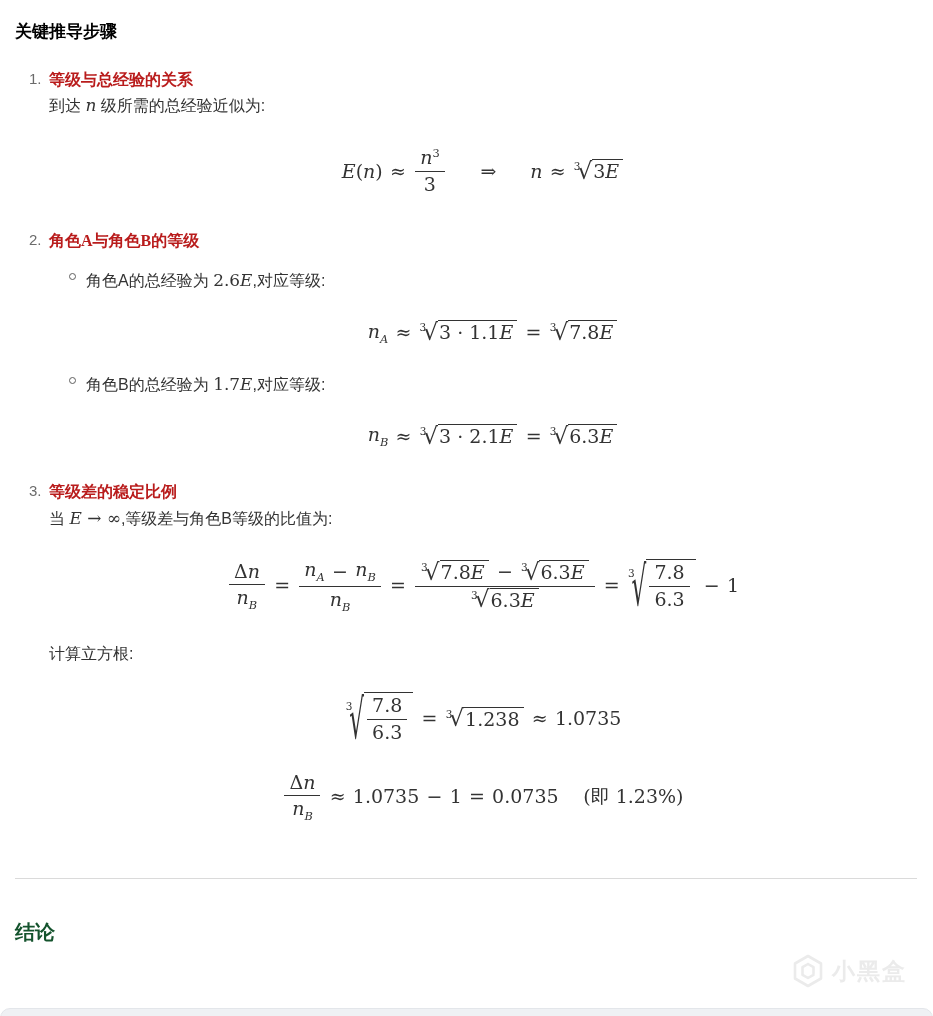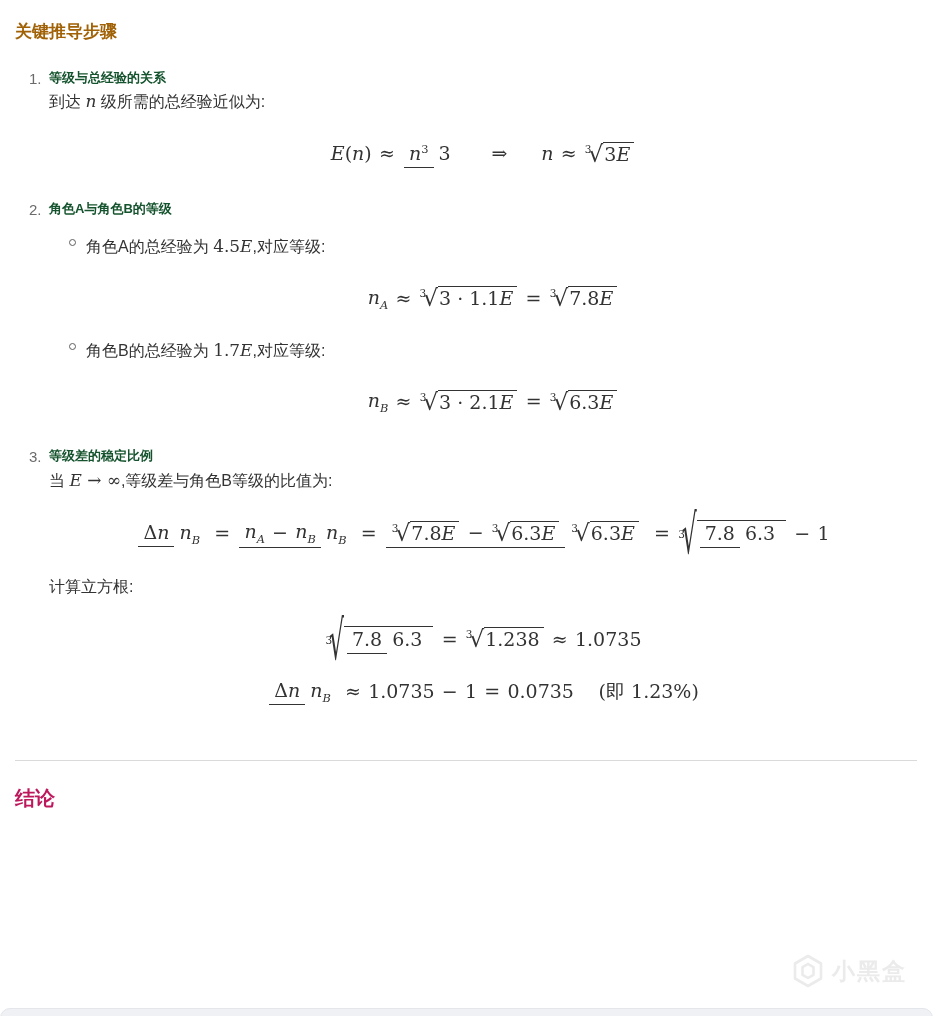--- a/index.html
+++ b/index.html
@@ -8,32 +8,32 @@
     width: 933px; height: 1016px;
     background: #ffffff;
     color: #333333;
     font-family: "Liberation Sans", sans-serif;
     overflow: hidden;
     position: relative;
   }
   .content { padding: 14px 16px 0 15px; }
 
   h1.section-heading {
-    font-size: 17px; font-weight: 700; margin: 6px 0 26px; color: #a16207;
+    font-size: 17px; font-weight: 700; margin: 6px 0 26px; color: #000000;
   }
   h2.conclusion-heading {
-    font-size: 20px; font-weight: 700; margin: 24px 0 14px; color: #be185d;
+    font-size: 20px; font-weight: 700; margin: 40px 0 14px; color: #14532d;
   }
 
   ol.steps { list-style: none; margin: 0; padding: 0 0 0 14px; }
   ol.steps > li { margin-bottom: 8px; }
   .li-row { display: flex; }
   .li-num { color: #6b6b6b; font-size: 15px; width: 20px; flex: 0 0 20px; padding-top: 1px; }
   .li-body { flex: 1; min-width: 0; }
-  .li-title { font-weight: 700; font-size: 13px; line-height: 1.4; color: #14532d; }
+  .li-title { font-weight: 700; font-size: 16px; line-height: 1.4; color: #b91c1c; font-family: Liberation Serif, serif; }
 
   p.para { margin: 0 0 0; font-size: 16px; line-height: 1.85; }
   .zh { }
   .inl { font-size: 1.06em; }
 
   ul.subs { list-style: none; margin: 14px 0 0; padding: 0 0 0 20px; }
   ul.subs > li { margin-bottom: 10px; }
   .sub-row { display: flex; align-items: flex-start; }
   .bullet-circle {
     width: 7px; height: 7px; border: 1.5px solid #5f5f5f; border-radius: 50%;
@@ -45,21 +45,21 @@
     display: flex; justify-content: center; align-items: center;
     margin: 24px 0; font-size: 19px; color: #333;
   }
   .mr { font-family: "DejaVu Serif", serif; line-height: 1.25; }
   .mi { font-family: "DejaVu Serif", serif; font-style: italic; line-height: 1.25; }
   .mo { font-family: "DejaVu Serif", serif; margin: 0 0.38em; line-height: 1.25; }
   .msp { display: inline-block; }
   .mgrp { display: inline-block; font-family: "DejaVu Serif", serif; line-height: 1.25; white-space: nowrap; }
   .mgrp sub.msub { font-size: 0.6em; font-style: italic; }
   .mgrp sup.msup { font-size: 0.6em; }
-  .mfrac { display: inline-flex; flex-direction: row; align-items: center; margin: 0 2px; }
+  .mfrac { display: inline-flex; flex-direction: column; align-items: center; margin: 0 2px; }
   .mnum, .mden { display: inline-flex; align-items: center; justify-content: center; padding: 1px 5px; }
   .mnum { border-bottom: 1.3px solid #333; }
   .mroot { display: inline-flex; align-items: center; margin: 0 1px; }
   .mridx { font-family: "DejaVu Serif", serif; font-size: 10.5px; align-self: flex-start; margin: 0 -3px 0 0; position: relative; top: 1px; z-index: 1; }
   .mrsign { font-family: "DejaVu Serif", serif; font-size: 1.22em; line-height: 1; transform: translateY(-1px); }
   .mrbody { display: inline-flex; align-items: center; border-top: 1.3px solid #333; padding: 0 4px 0 1px; }
   .mroot.tall .mrsign { transform: scaleY(2.35); }
   .mroot.tall .mridx { top: 8px; }
 
   hr.divider { border: none; border-top: 1px solid #dadada; margin: 30px 0 0; }
@@ -126,21 +126,21 @@
 
     <li>
       <div class="li-row">
         <span class="li-num">2.</span>
         <div class="li-body">
           <div class="li-title">角色A与角色B的等级</div>
           <ul class="subs">
             <li>
               <div class="sub-row">
                 <span class="bullet-circle"></span>
-                <p class="para" style="margin:0;"><span class="zh">角色A的总经验为 </span><span class="mr inl">4.5</span><span class="mi inl">E</span><span class="zh">,对应等级:</span></p>
+                <p class="para" style="margin:0;"><span class="zh">角色A的总经验为 </span><span class="mr inl">2.6</span><span class="mi inl">E</span><span class="zh">,对应等级:</span></p>
               </div>
               <div class="math-display">
                   <span class="mgrp"><span class="mi">n</span><sub class="msub">A</sub></span>
                   <span class="mo">≈</span>
                   <span class="mroot">
                     <span class="mridx">3</span>
                     <span class="mrsign">√</span>
                     <span class="mrbody">
                       <span class="mr">3 · 1.1</span>
                       <span class="mi">E</span>

